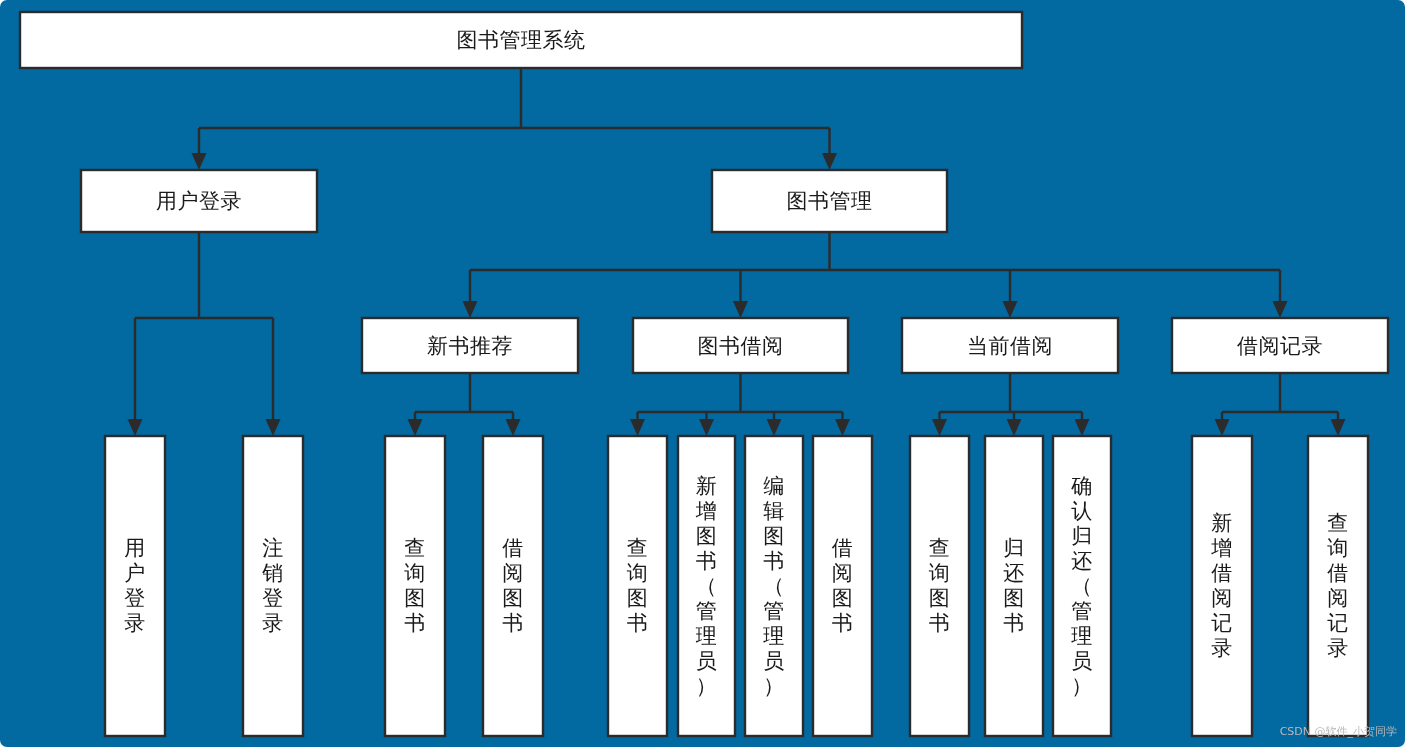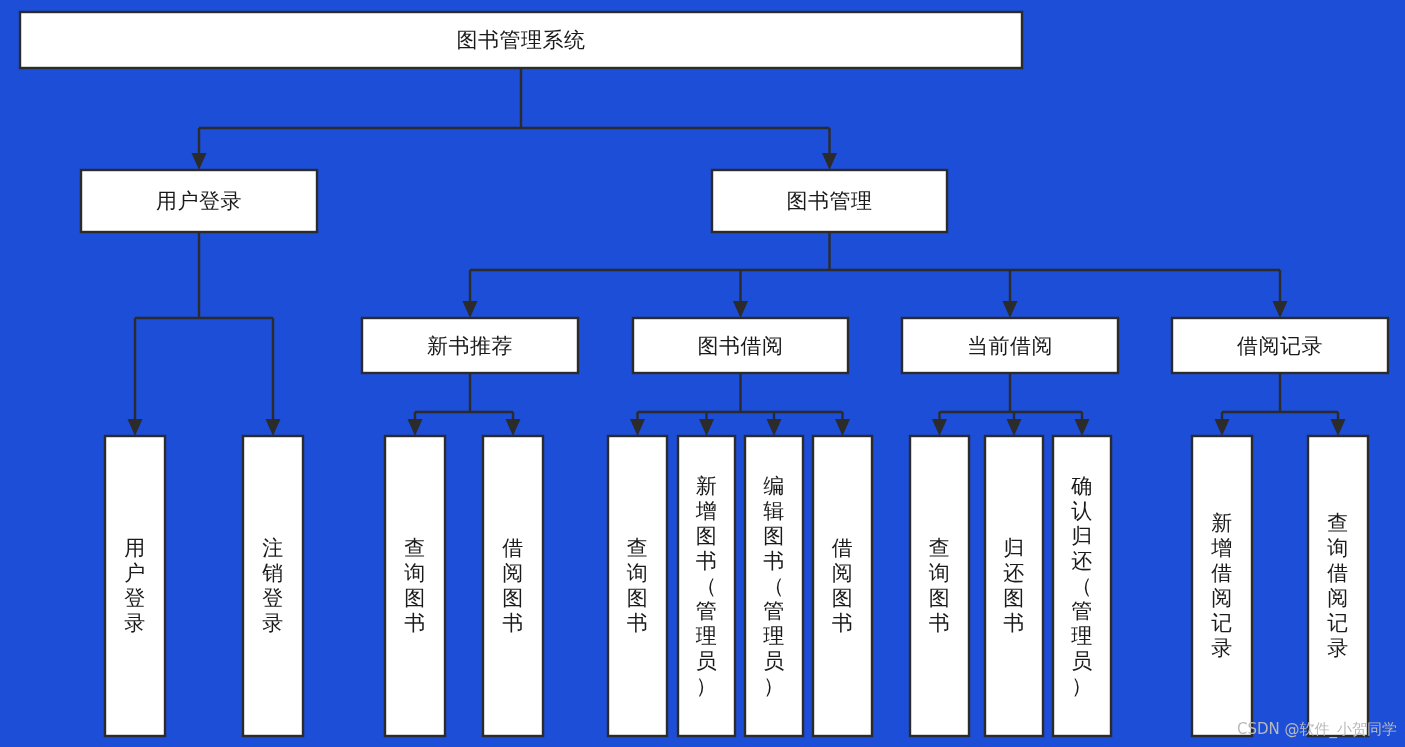--- a/index.html
+++ b/index.html
@@ -11,21 +11,22 @@
     width: 1405px;
     height: 747px;
     font-family: "DejaVu Sans", "Liberation Sans", sans-serif;
     overflow: hidden;
     position: relative;
   }
   #diagram-root {
     position: relative;
     width: 1405px;
     height: 747px;
-    background: #1d4ed8;
+    background: #0369a1;
+    border-radius: 7px;
   }
   svg.diagram-canvas {
     position: absolute;
     left: 0;
     top: 0;
     width: 1405px;
     height: 747px;
   }
   .node-box {
     fill: #ffffff;
@@ -54,21 +55,21 @@
     font-family: "DejaVu Sans", "Liberation Sans", sans-serif;
     font-size: 21px;
     fill: #1a1a1a;
     letter-spacing: 0.5px;
   }
   .watermark-text {
     position: absolute;
     right: 8px;
     bottom: 8px;
     font-family: "DejaVu Sans", "Liberation Sans", sans-serif;
-    font-size: 15px;
+    font-size: 11px;
     color: #b9b9b9;
     white-space: nowrap;
     pointer-events: none;
     user-select: none;
   }
 </style>
 </head>
 <body>
 
 <div id="diagram-root">

